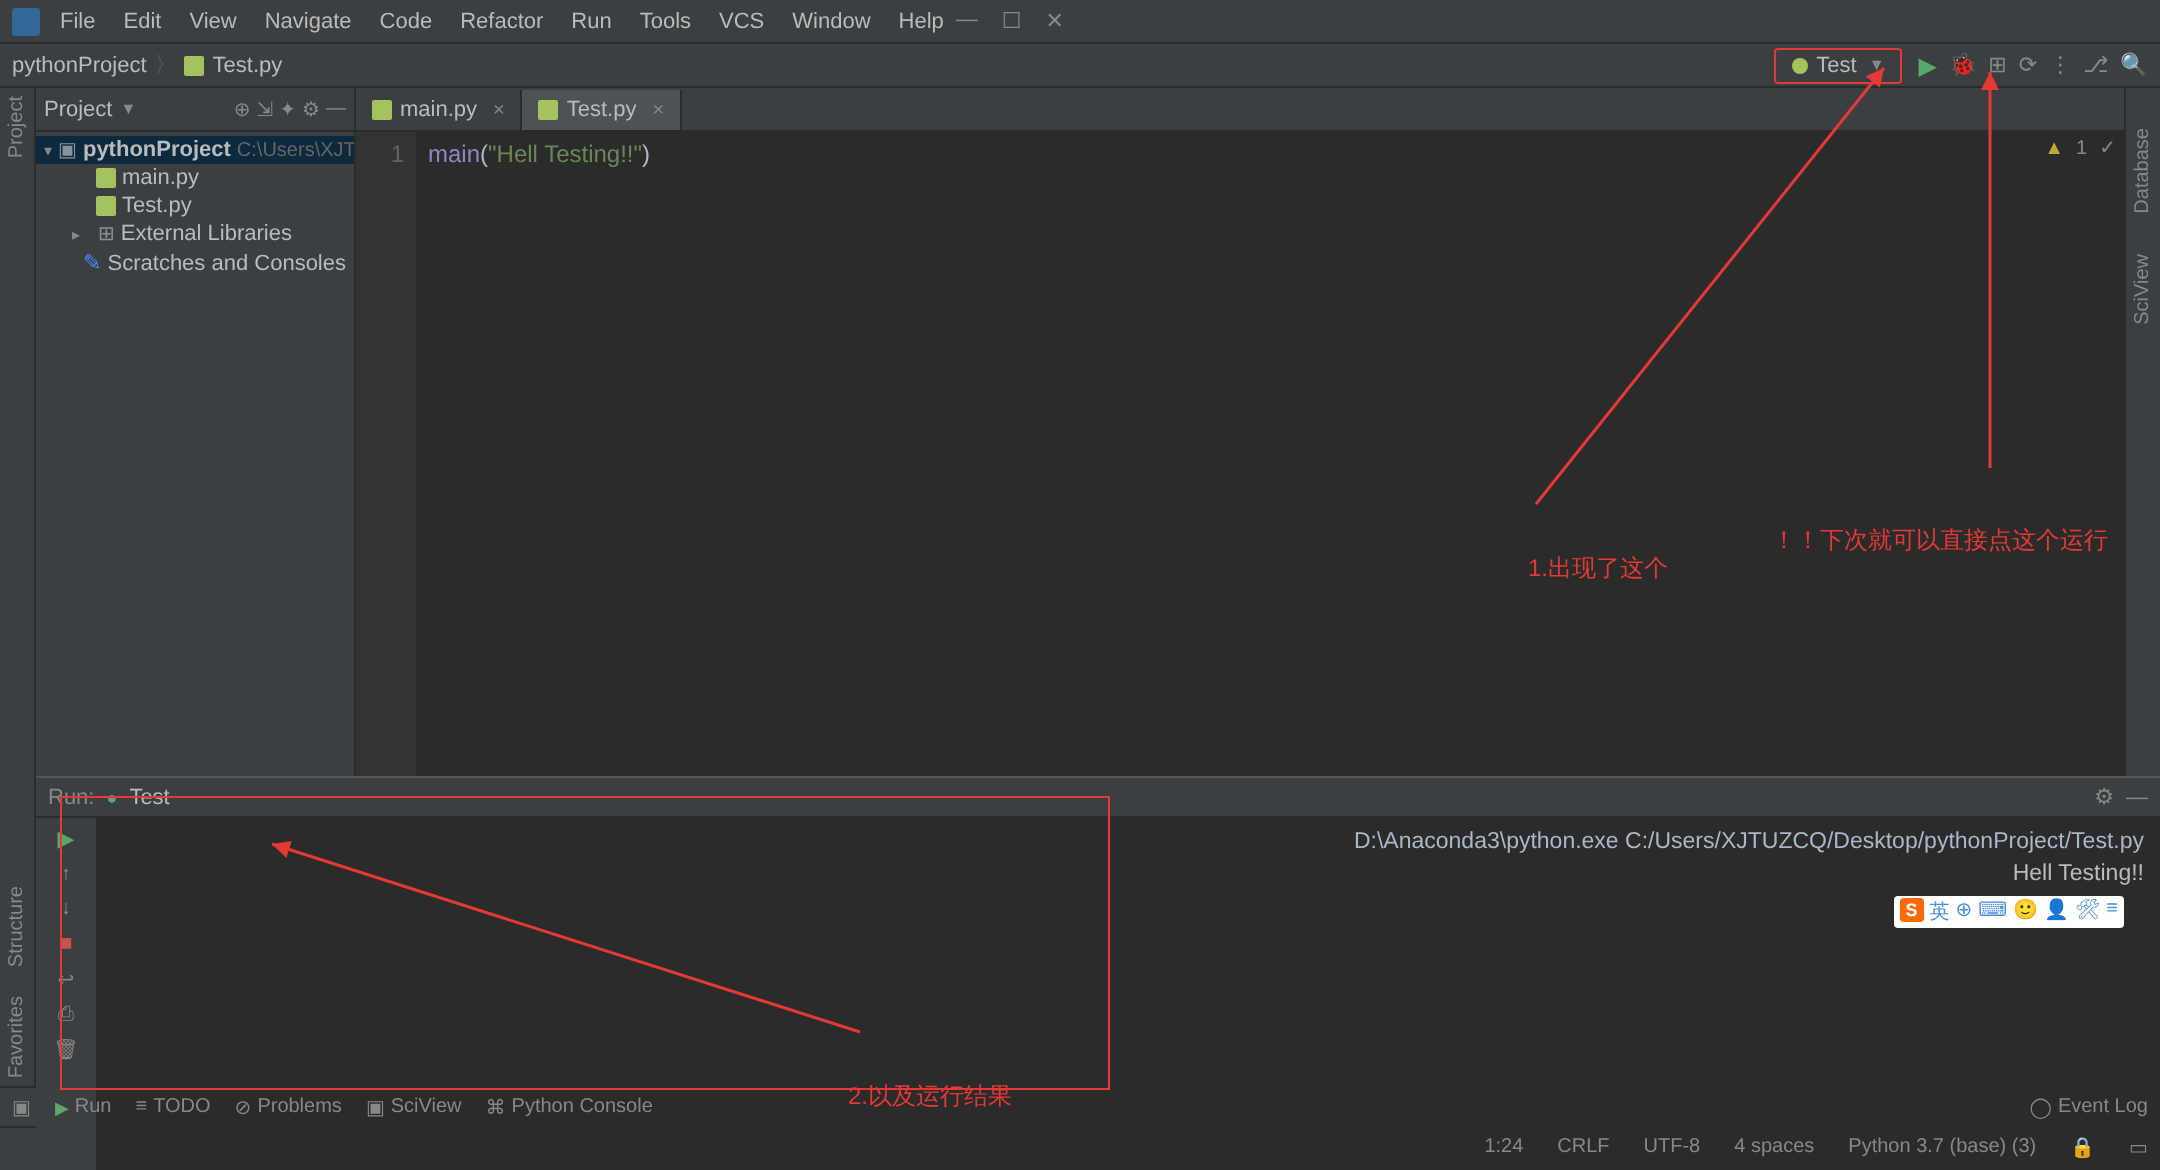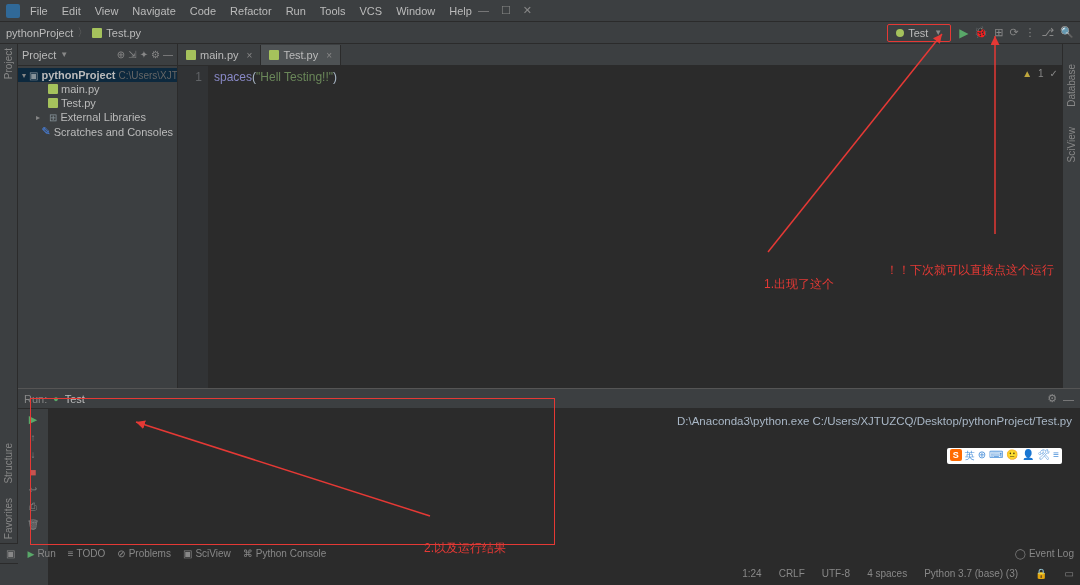--- a/index.html
+++ b/index.html
@@ -185,21 +185,21 @@
         <span class="py-icon"></span>
         <span>Test.py</span>
         <span class="close">×</span>
       </div>
     </div>
     <div class="editor-body">
       <div class="gutter">
         <div>1</div>
       </div>
       <div class="code">
-        <span class="fn">spaces</span><span class="paren">(</span><span class="str">"Hell Testing!!"</span><span class="paren">)</span>
+        <span class="fn">main</span><span class="paren">(</span><span class="str">"Hell Testing!!"</span><span class="paren">)</span>
       </div>
     </div>
     <div class="editor-status">
       <span class="warn">▲</span>
       <span>1</span>
       <span>✓</span>
     </div>
   </div>
 
   <div class="right-gutter">
@@ -227,20 +227,21 @@
         <span class="play">▶</span>
         <span class="ico">↑</span>
         <span class="ico">↓</span>
         <span class="stop">■</span>
         <span class="ico">↩</span>
         <span class="ico">⎙</span>
         <span class="ico">🗑</span>
       </div>
       <div class="console">
         <div class="cmd">D:\Anaconda3\python.exe C:/Users/XJTUZCQ/Desktop/pythonProject/Test.py</div>
+        <div class="out">Hell Testing!!</div>
       </div>
     </div>
   </div>
 </div>
 
 <div class="bottom-bar">
   <span>▣</span>
   <span class="item">
       <span class="play-sm">▶</span>
       <span>Run</span>

